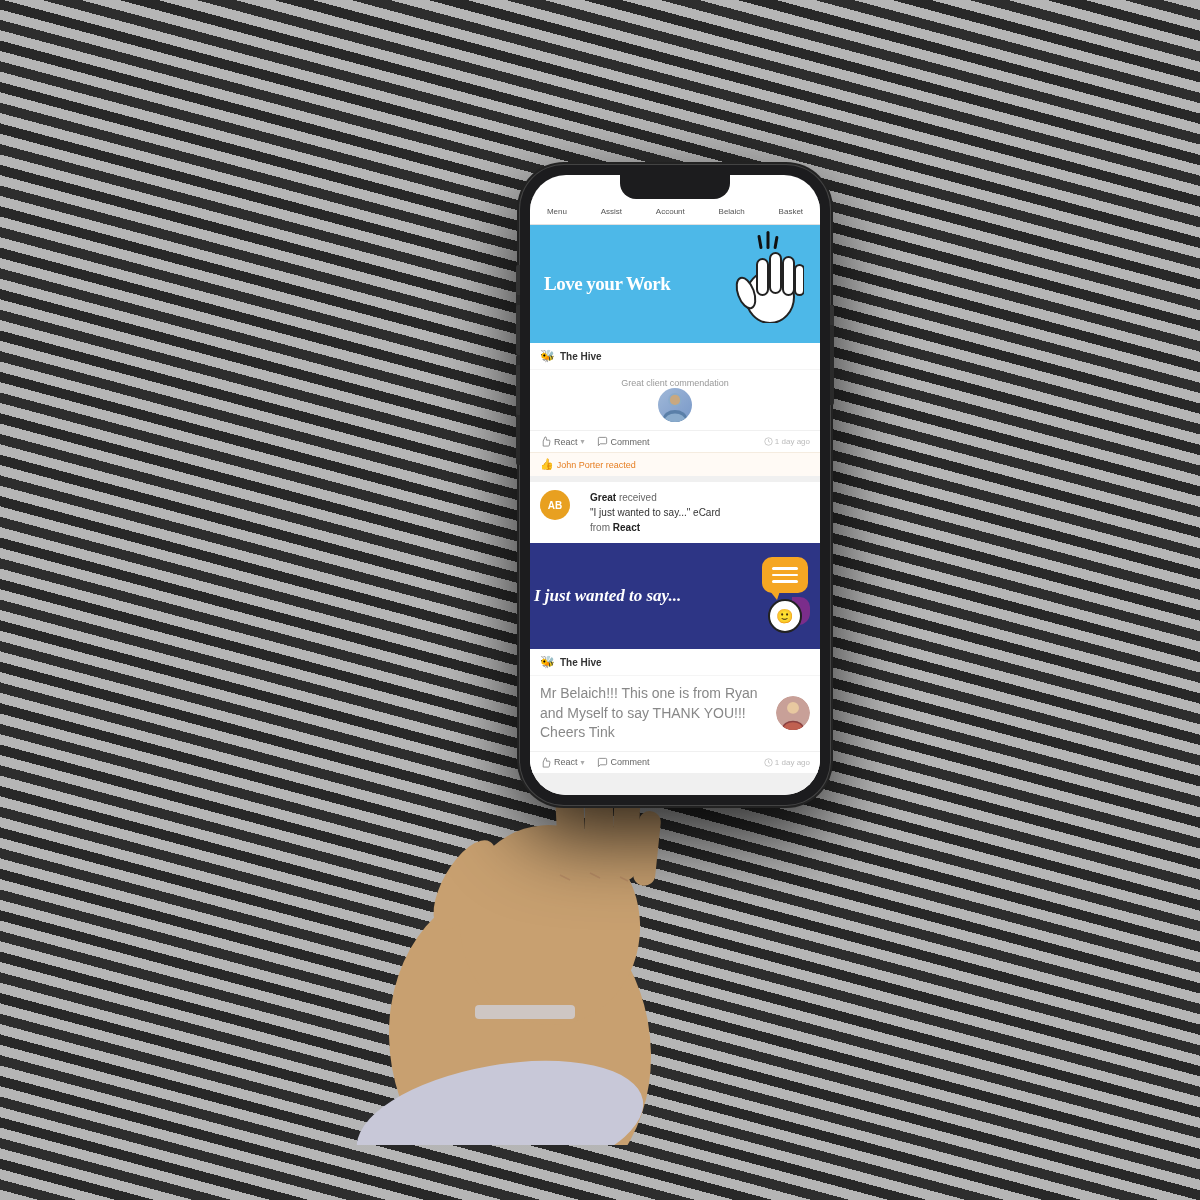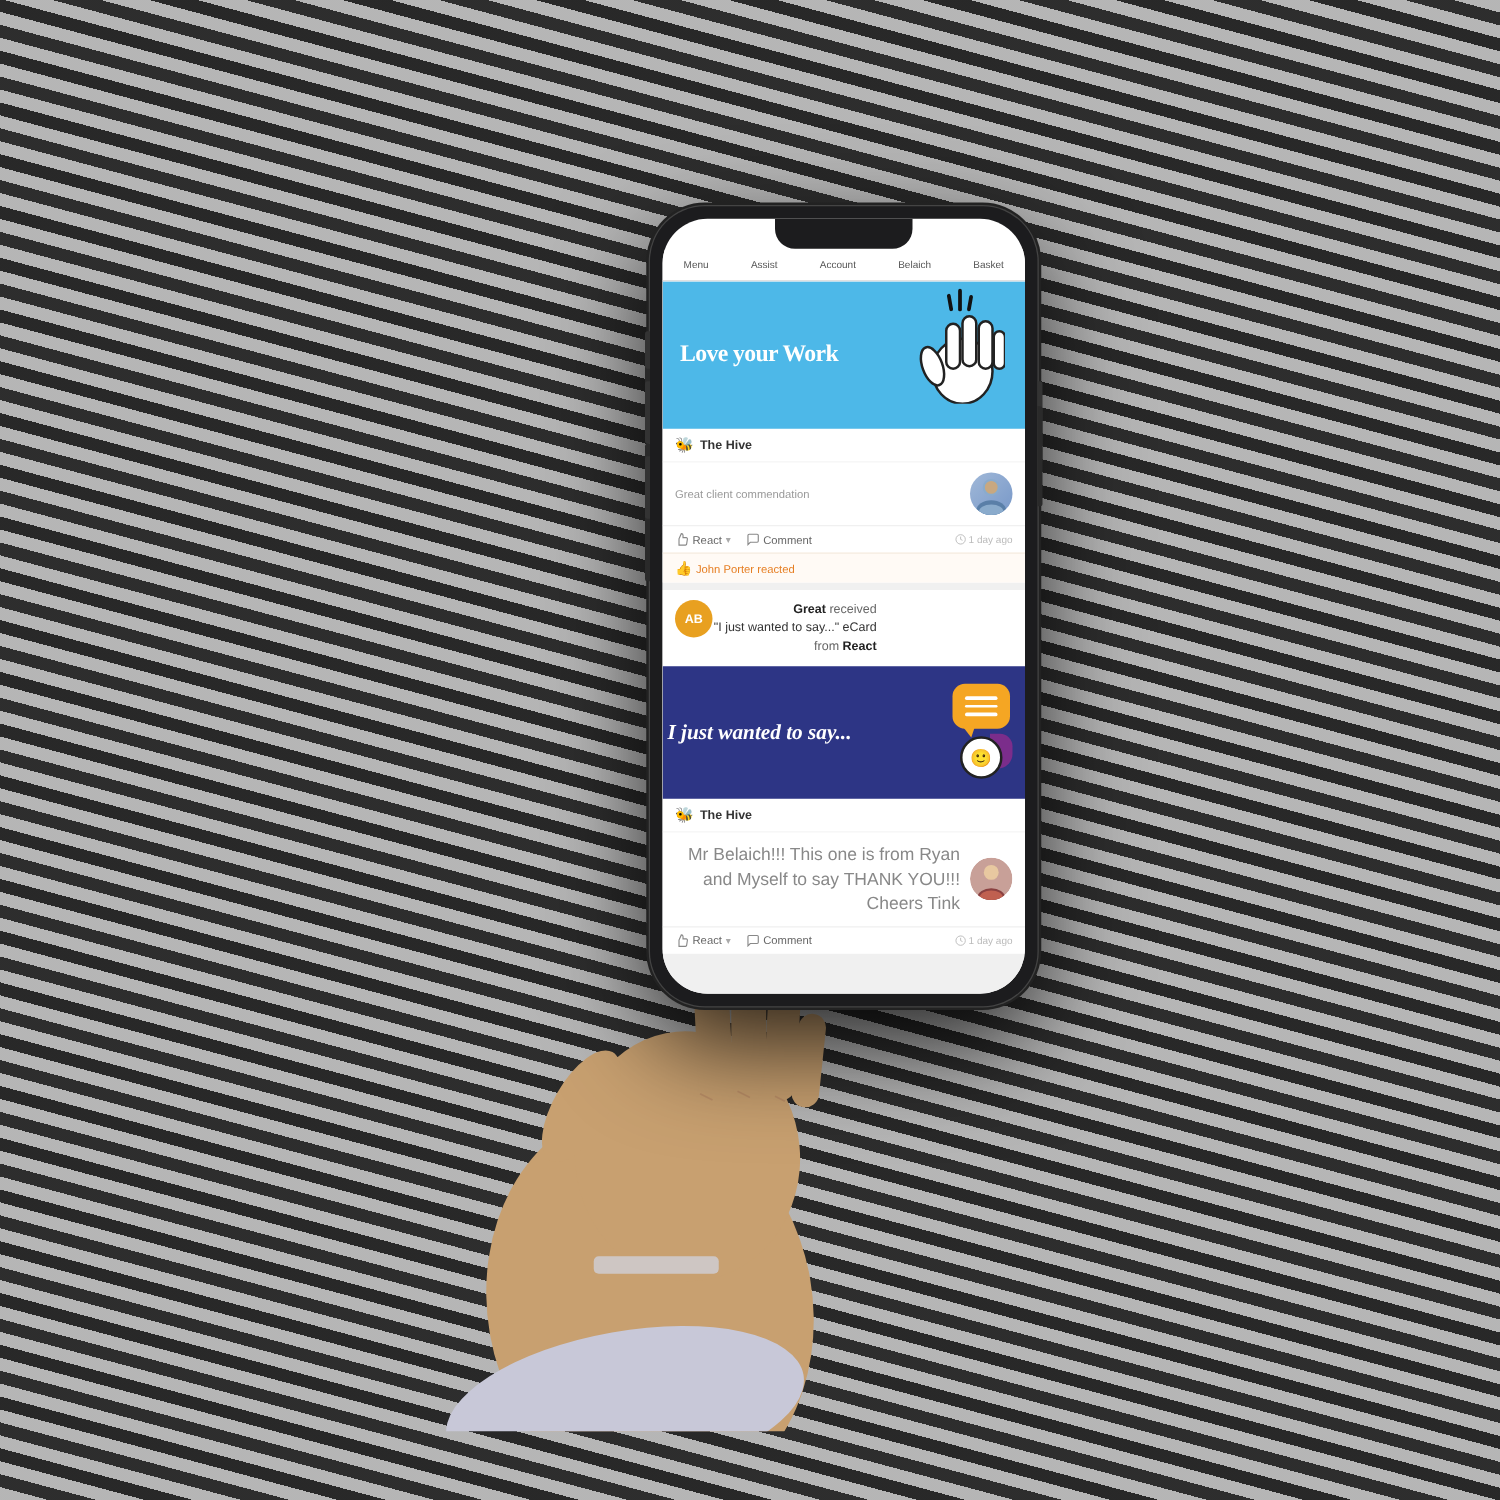--- a/index.html
+++ b/index.html
@@ -14,21 +14,20 @@
     }
 
     
     .phone-wrapper {
       position: relative;
       width: 340px;
       height: 680px;
       margin-top: -40px;
       margin-left: 60px;
       transform: rotate(0deg);
-      text-align: right;
     }
 
     .phone-frame {
       position: absolute;
       inset: 0;
       background: #1a1a1a;
       border-radius: 44px;
       box-shadow:
         0 0 0 2px #3a3a3a,
         0 30px 80px rgba(0,0,0,0.7),
@@ -207,21 +206,21 @@
                   </svg>
                 </div>
               </div>
 
               <div style="padding:6px 10px; display:flex; align-items:center; gap:5px;
                           border-bottom:1px solid #f5f5f5;">
                 <span style="font-size:12px;">🐝</span>
                 <span style="font-size:10px; font-weight:700; color:#333;">The Hive</span>
               </div>
 
-              <div style="padding:8px 10px; display:flex; align-items:center; justify-content:space-between;">
+              <div style="padding:8px 10px; display:flex; align-items:center; justify-content:space-between;flex-direction:column;">
                 <span style="font-size:9px; color:#999;">Great client commendation</span>
 
                 <div style="width:34px; height:34px; border-radius:50%; background:linear-gradient(135deg,#a0b8d8,#7898c8);
                             display:flex; align-items:center; justify-content:center; font-size:18px; overflow:hidden;">
                   <svg viewBox="0 0 40 40" width="34" height="34">
                     <circle cx="20" cy="14" r="8" fill="#8aabcc"></circle>
                     <ellipse cx="20" cy="36" rx="14" ry="10" fill="#5a7fa8"></ellipse>
                     <circle cx="20" cy="14" r="6" fill="#c8a880"></circle>
                     <ellipse cx="20" cy="38" rx="12" ry="8" fill="#8aabcc"></ellipse>
                   </svg>
@@ -255,21 +254,21 @@
               <div style="padding:5px 10px; background:#fffaf5; border-top:1px solid #f5ece0;">
                 <span style="font-size:9px; color:#e67e22; display:flex; align-items:center; gap:3px;">
                   <span style="font-size:11px;">👍</span>
                   <span>John Porter reacted</span>
                 </span>
               </div>
             </div>
 
             <div style="background:#fff; margin-bottom:6px;">
 
-              <div style="padding:8px 10px; display:flex; align-items:flex-start; gap:1px;">
+              <div style="padding:8px 10px; display:flex; align-items:flex-start; gap:20px;">
                 <div style="width:30px; height:30px; border-radius:50%; background:#e8a020;
                             color:#fff; font-size:10px; font-weight:700; display:flex;
                             align-items:center; justify-content:center; flex-shrink:0;">
                   <span>AB</span>
                 </div>
                 <div style="font-size:10px; color:#666; line-height:1.5;">
                   <strong style="color:#222;">Great</strong>
                   <span> </span><span>received</span>
                   <br>
                   <span style="color:#333;">"I just wanted to say..." eCard</span>

